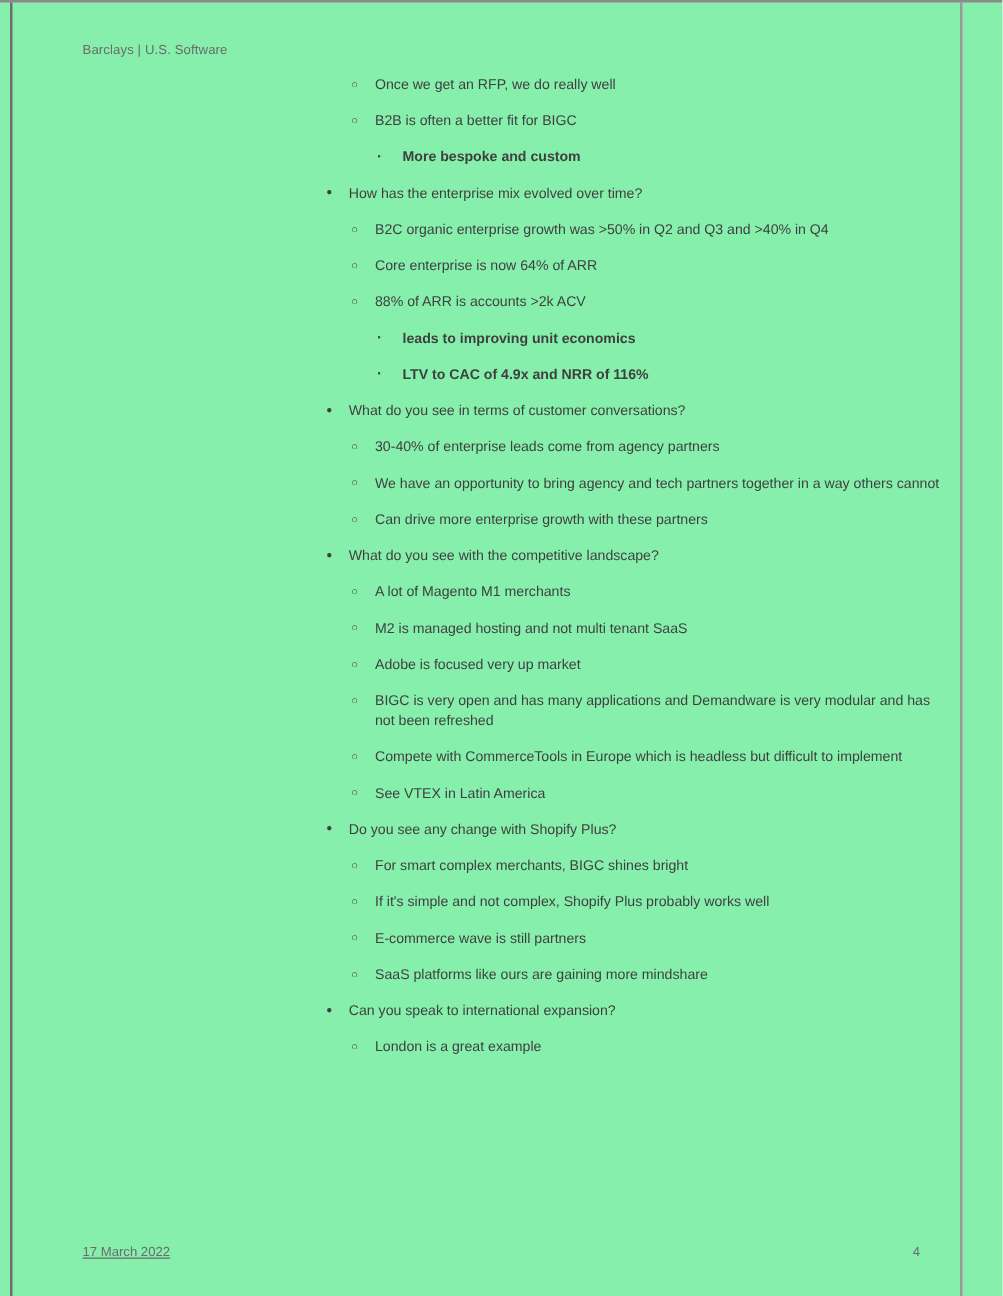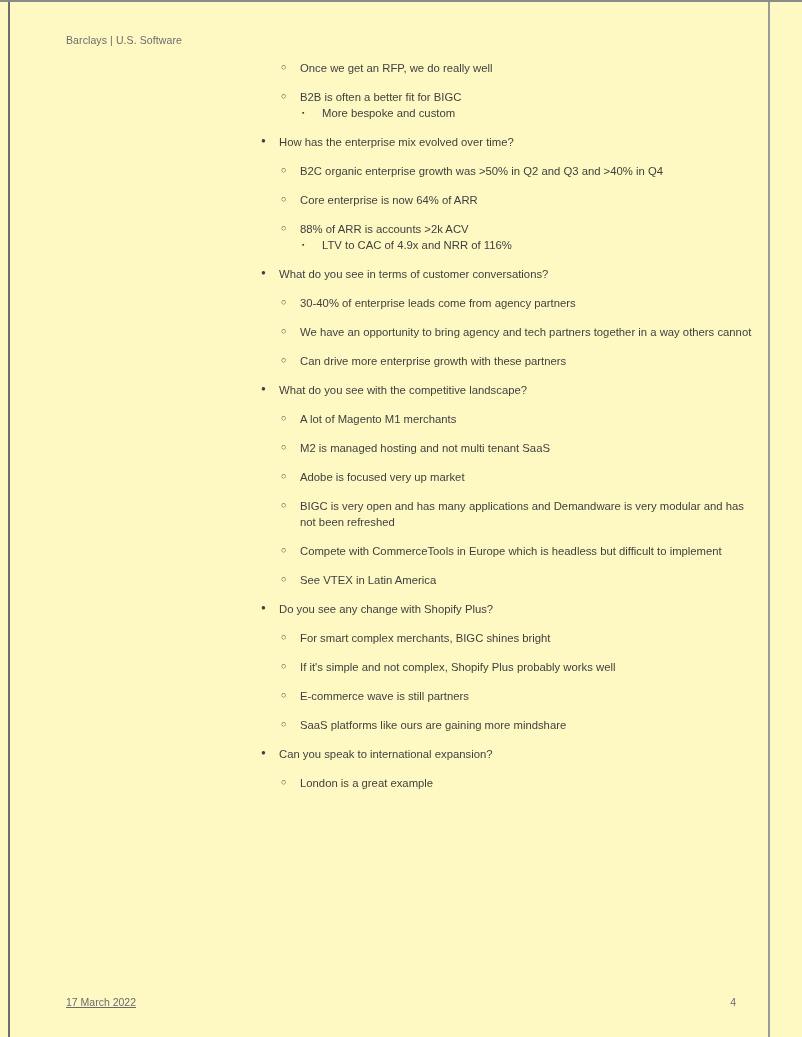--- a/index.html
+++ b/index.html
@@ -8,21 +8,21 @@
     background: #ffffff;
   }
   body {
     font-family: "Liberation Sans", sans-serif;
   }
   .page {
     position: relative;
     width: 802px;
     height: 1037px;
     box-sizing: border-box;
-    background: #fef9c3;
+    background: #86efac;
     overflow: hidden;
   }
   
   .frame-top {
     position: absolute;
     left: 0; top: 0;
     width: 802px; height: 2px;
     background: #8a8a8a;
   }
   .frame-left {
@@ -87,20 +87,22 @@
     padding-left: 19px;
     width: 454px;
     margin-top: 13px;
   }
   .lvl2 .glyph { font-size: 9px; top: -1px; }
   
   .lvl3 {
     margin-left: 302px;
     padding-left: 20px;
     width: 433px;
+    margin-top: 13px;
+    font-weight: bold;
   }
   .lvl3 .glyph { font-size: 7px; top: 0px; }
   .bullet-item:first-child { margin-top: 0; }
 
   .page-footer-date {
     position: absolute;
     left: 66px;
     top: 996px;
     font-size: 10.5px;
     color: #6b6b6b;
@@ -152,20 +154,24 @@
       <div class="bullet-item lvl2">
         <span class="glyph">○</span>
         <span class="label">Core enterprise is now 64% of ARR</span>
       </div>
       <div class="bullet-item lvl2">
         <span class="glyph">○</span>
         <span class="label">88% of ARR is accounts &gt;2k ACV</span>
       </div>
       <div class="bullet-item lvl3">
         <span class="glyph">▪</span>
+        <span class="label">leads to improving unit economics</span>
+      </div>
+      <div class="bullet-item lvl3">
+        <span class="glyph">▪</span>
         <span class="label">LTV to CAC of 4.9x and NRR of 116%</span>
       </div>
       <div class="bullet-item lvl1">
         <span class="glyph">●</span>
         <span class="label">What do you see in terms of customer conversations?</span>
       </div>
       <div class="bullet-item lvl2">
         <span class="glyph">○</span>
         <span class="label">30-40% of enterprise leads come from agency partners</span>
       </div>

